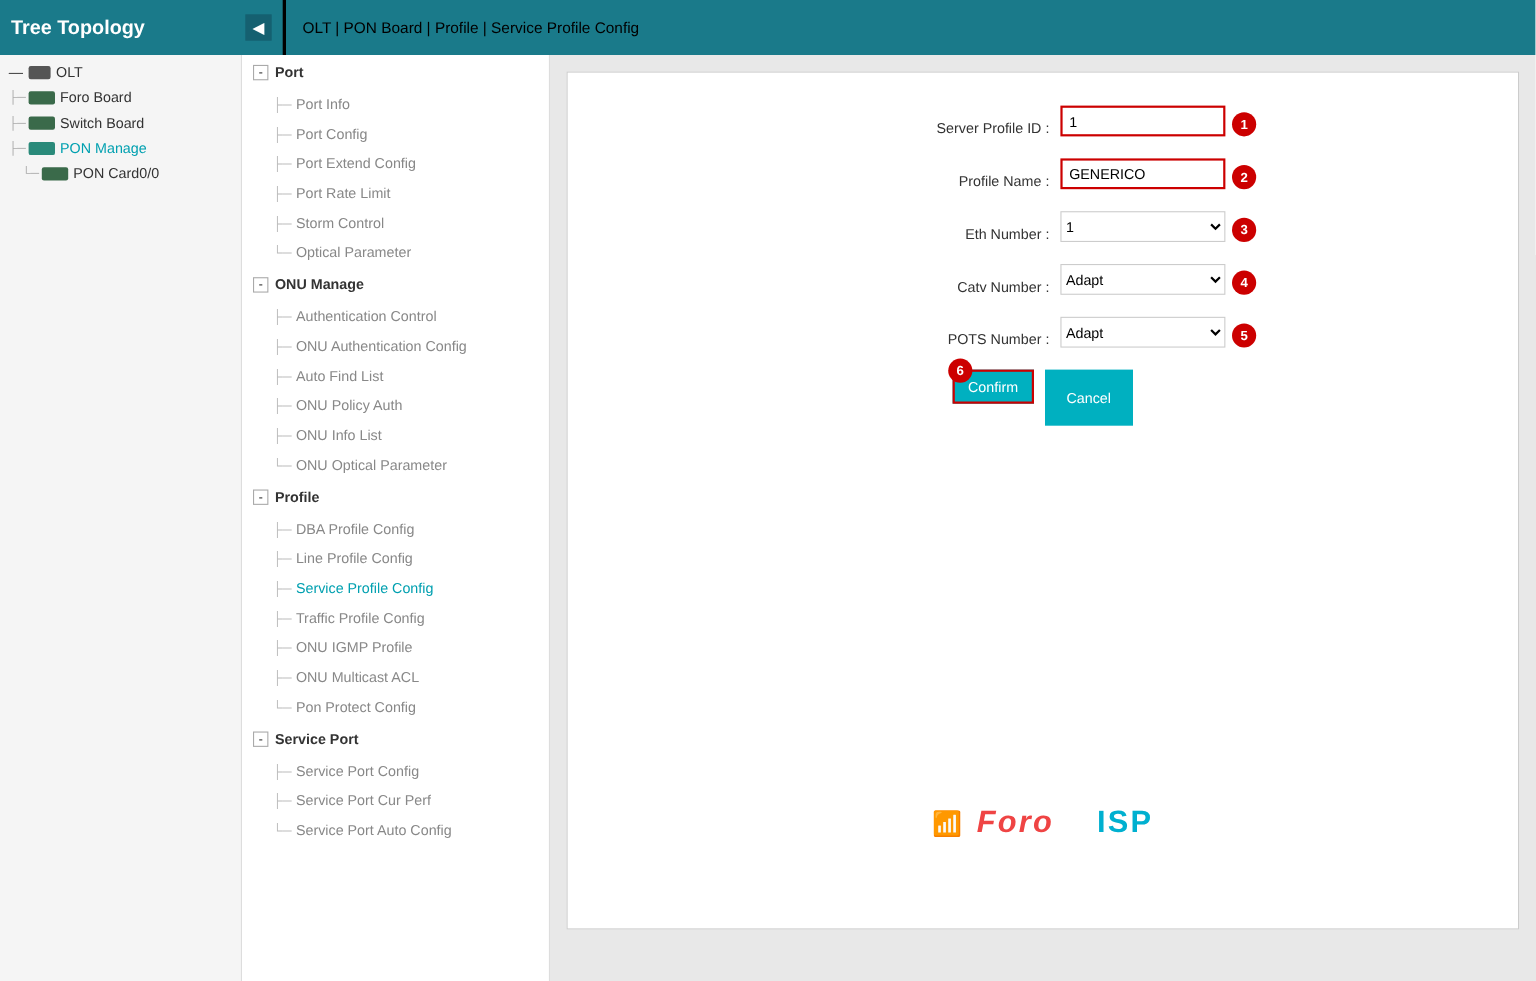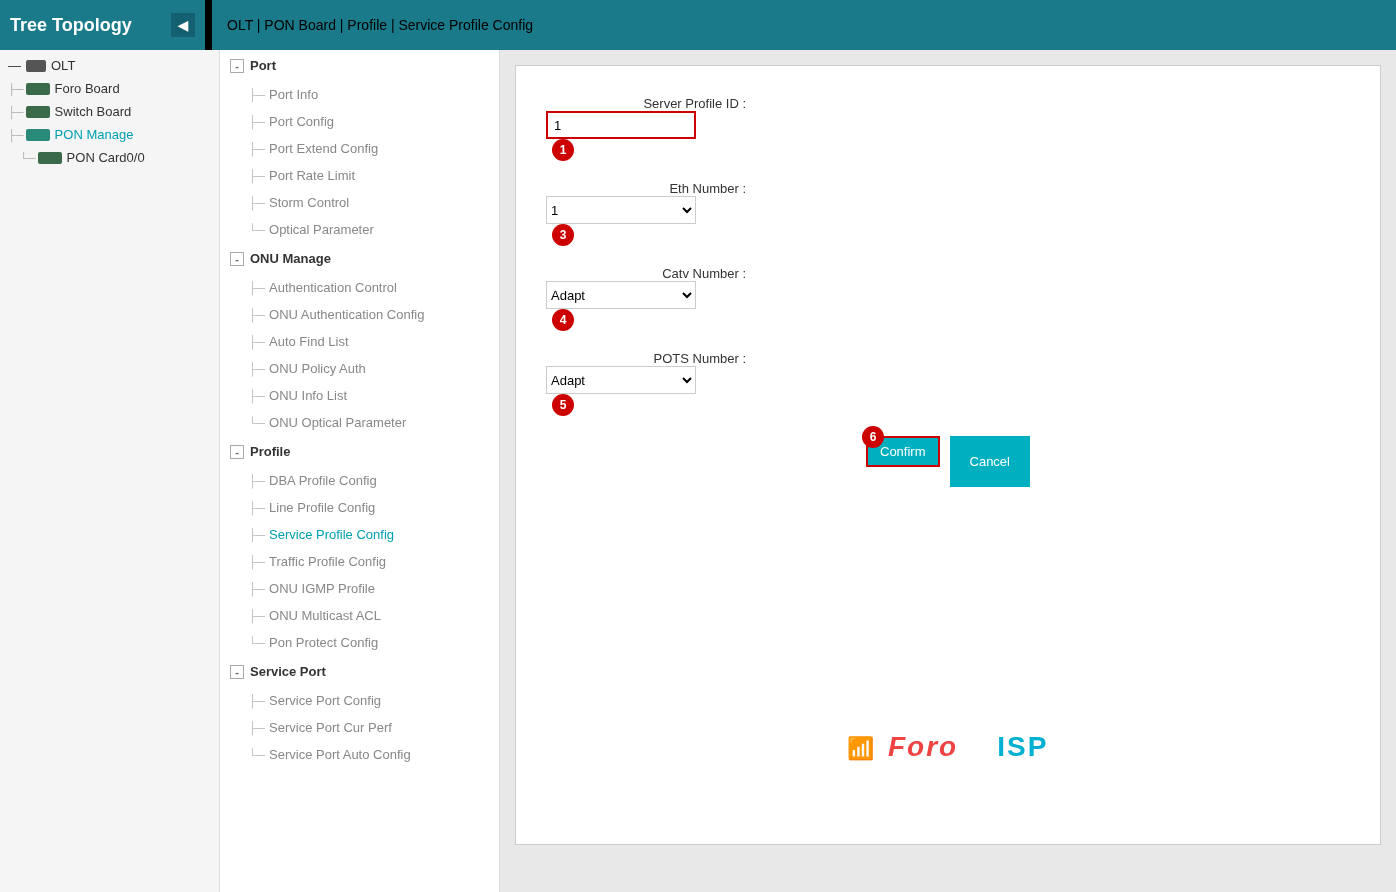--- a/index.html
+++ b/index.html
@@ -13,26 +13,26 @@
       align-items: center;
       height: 50px;
       padding: 0;
     }
     #sidebar-title {
       background: #1a7a8a;
       color: white;
       font-size: 18px;
       font-weight: bold;
       padding: 0 10px;
-      width: 212px;
+      width: 260px;
       display: flex;
       align-items: center;
       justify-content: space-between;
       height: 100%;
-      border-right: 7px solid #000000;
+      border-right: 3px solid #000000;
     }
     #collapse-btn {
       background: #156070;
       border: none;
       color: white;
       cursor: pointer;
       width: 24px;
       height: 24px;
       display: flex;
       align-items: center;
@@ -150,24 +150,23 @@
     #form-container {
       background: white;
       border: 1px solid #ccc;
       min-height: 780px;
       padding: 30px;
       position: relative;
     }
 
     .form-row {
       display: flex;
-      align-items: flex-start;
+      align-items: flex-end;
       margin-bottom: 20px;
       justify-content: center;
-      flex-direction: column;
     }
 
     .form-label {
       text-align: right;
       width: 200px;
       margin-right: 10px;
       color: #333;
       font-size: 13px;
       flex-shrink: 0;
     }
@@ -348,20 +347,25 @@
 
   <div id="main-content">
     <div id="form-container">
 
       <div class="form-row">
         <span class="form-label">Server Profile ID :</span>
         <input class="form-input highlighted" type="text" value="1" style="">
         <div class="step-badge">1</div>
       </div>
 
+      <div class="form-row">
+        <span class="form-label">Profile Name :</span>
+        <input class="form-input highlighted" type="text" value="GENERICO" style="">
+        <div class="step-badge">2</div>
+      </div>
 
       <div class="form-row">
         <span class="form-label">Eth Number :</span>
         <select class="form-select">
           <option>1</option>
           <option>2</option>
           <option>3</option>
           <option>4</option>
         </select>
         <div class="step-badge">3</div>

